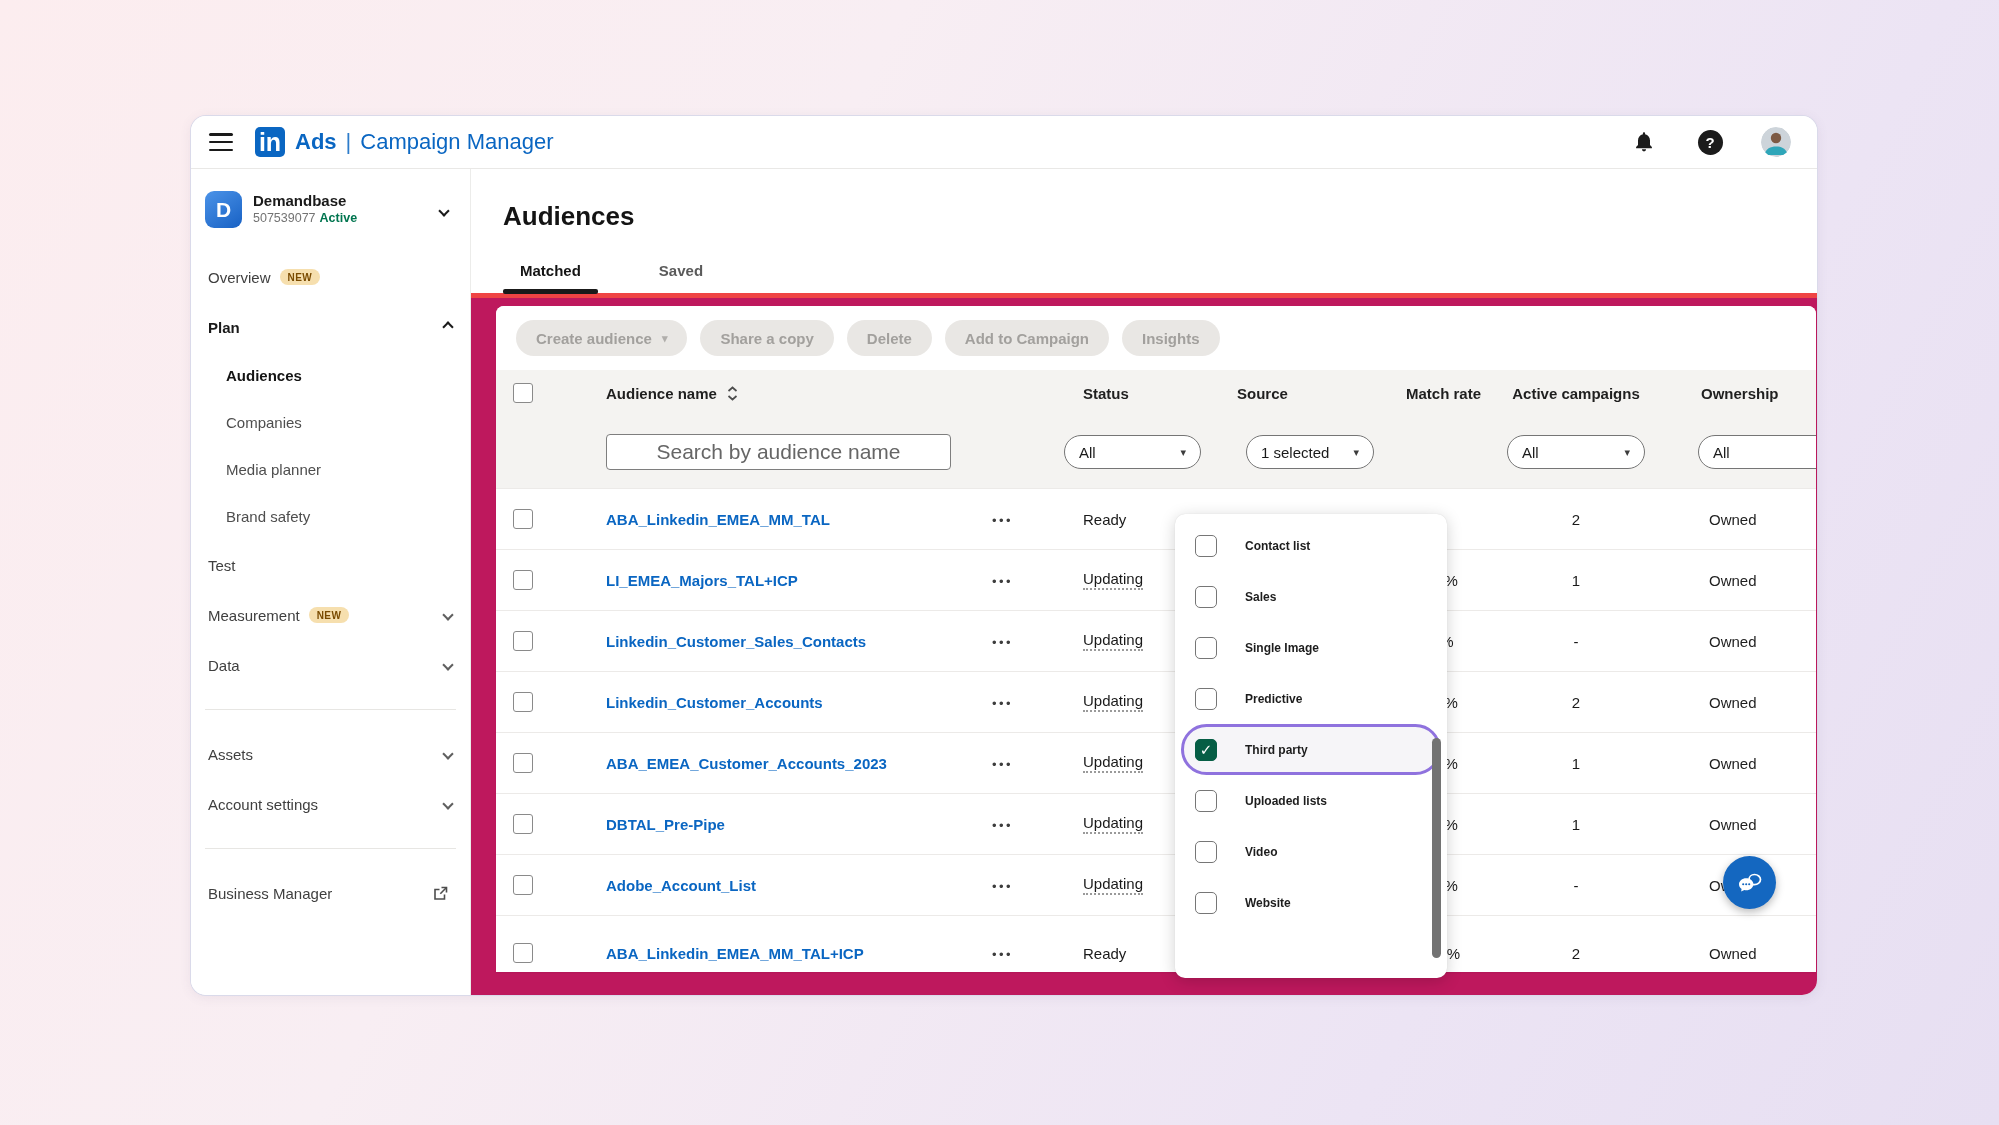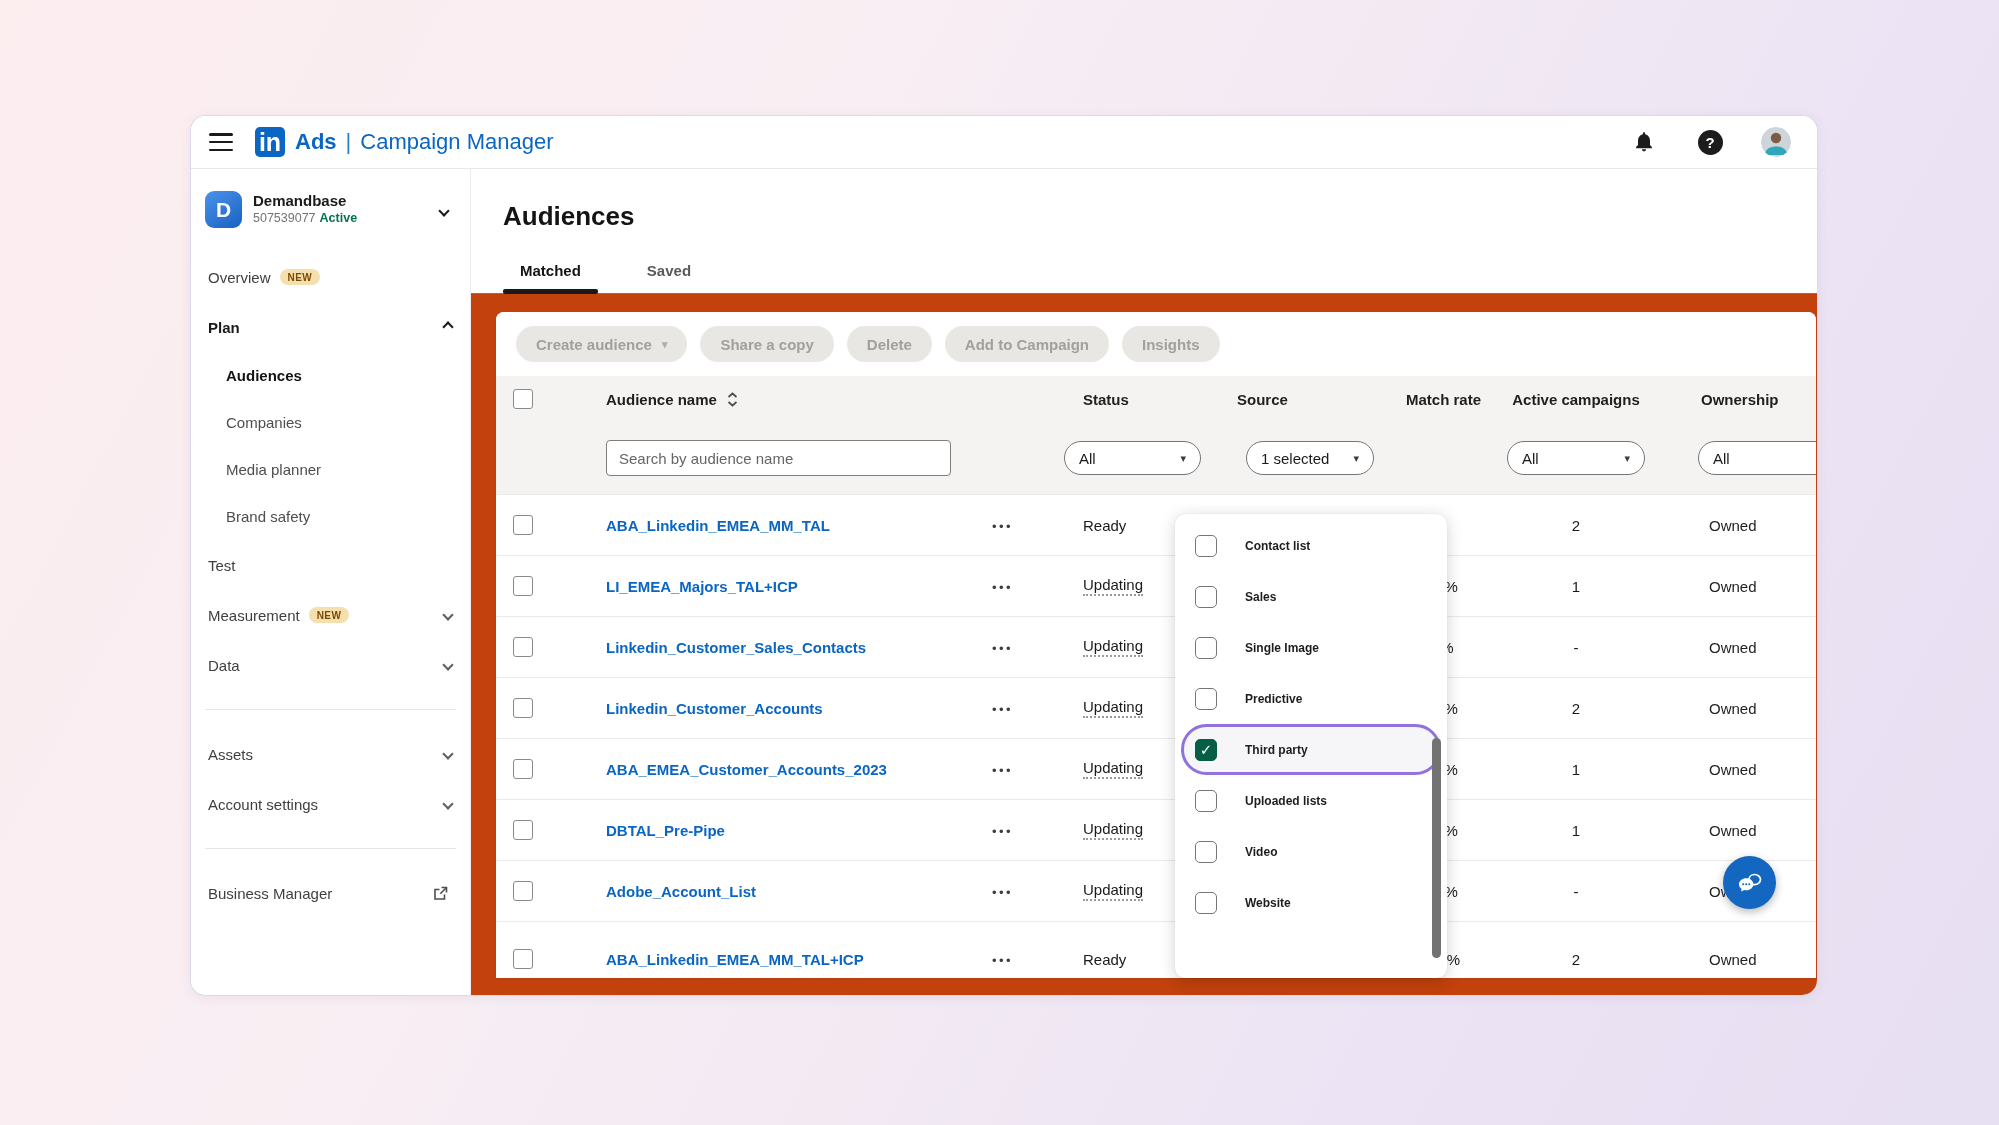--- a/index.html
+++ b/index.html
@@ -47,40 +47,40 @@
   .nav-item.bold { font-weight:700; color:#1a1a1a; }
   .nav-item .spacer { flex:1; }
   .nav-sub { display:flex; align-items:center; height:47px; padding-left:35px; font-size:15px; color:#4e4e4e; cursor:pointer; }
   .nav-sub.active { font-weight:700; color:#141414; }
   .badge-new { background:#f6dfae; color:#7a4b00; font-size:10px; font-weight:700; letter-spacing:.4px; border-radius:9px; padding:3px 8px 2px; margin-left:9px; }
   .sb-divider { height:1px; background:#e7e6e3; margin:19px 14px 19px 14px; }
   .ext-ico { margin-left:auto; margin-right:4px; }
   
   .page-head { padding:32px 0 0 32px; }
   .page-title { font-size:26px; font-weight:700; color:#141414; }
-  .tabs { display:flex; gap:32px; padding-left:32px; margin-top:30px; border-bottom:1px solid #ef4444; }
+  .tabs { display:flex; gap:44px; padding-left:32px; margin-top:30px; border-bottom:5px solid #ef4444; }
   .tab { position:relative; padding:0 17px 14px; font-size:15px; color:#5a5a5a; font-weight:600; cursor:pointer; }
   .tab.active { color:#141414; font-weight:700; }
   .tab.active::after { content:""; position:absolute; left:0; right:0; bottom:-1px; height:5px; background:#1a1a1a; border-radius:2px; }
-  .content { flex:1; background:#c2410c; padding:18px 0 0 25px; position:relative; }
+  .content { flex:1; background:#be185d; padding:8px 0 0 25px; position:relative; }
   
   .card { width:1320px; height:666px; background:#fff; border-radius:8px 8px 0 0; box-shadow:0 1px 2px rgba(0,0,0,.06); overflow:hidden; }
   .toolbar { height:64px; display:flex; align-items:center; gap:13px; padding:0 20px; background:#fff; }
   .pill-btn { height:36px; border-radius:18px; background:#e9e7e4; color:#a2a09d; font-weight:600; font-size:15px; display:flex; align-items:center; gap:10px; padding:0 20px; cursor:default; border:none; }
   .pill-btn .caret { color:#b0aeab; font-size:11px; }
   .tgrid { display:grid; grid-template-columns:56px 440px 64px 150px 180px 105px 170px 1fr; align-items:center; }
   .thead { background:#f4f3f1; height:46px; font-weight:700; font-size:15px; color:#1f1f1f; }
   .th-name { padding-left:54px; display:flex; align-items:center; gap:10px; }
   .th-status { padding-left:27px; }
   .th-source { padding-left:31px; }
   .th-match { text-align:right; padding-right:10px; }
   .th-camp { text-align:center; }
   .th-own { padding-left:40px; }
   .tfilter { background:#f4f3f1; height:72px; }
-  .search-input { width:345px; height:36px; margin-left:54px; border:1px solid #7e7e7e; border-radius:4px; padding:0 12px; font-size:15px; color:#1a1a1a; background:#fff; font-family:inherit; }
+  .search-input { width:345px; height:36px; margin-left:54px; border:1px solid #7e7e7e; border-radius:4px; padding:0 12px; font-size:21px; color:#1a1a1a; background:#fff; font-family:inherit;text-align:center; }
   .search-input::placeholder { color:#666; }
   .filter-pill { height:34px; border:1.4px solid #757575; border-radius:17px; background:#fff; display:flex; align-items:center; justify-content:space-between; padding:0 14px; font-size:15px; color:#1a1a1a; cursor:pointer; }
   .filter-pill .caret { font-size:11px; color:#3c3c3c; }
   .fp-status { width:137px; margin-left:8px; }
   .fp-source { width:128px; margin-left:40px; }
   .fp-camp  { width:138px; margin:0 auto; }
   .fp-own   { width:170px; margin-left:37px; }
   .trow { height:61px; border-top:1px solid #eceae8; background:#fff; }
   .trow.last { height:75px; }
   .cb { width:20px; height:20px; border:1.5px solid #8a8a8a; border-radius:3px; background:#fff; margin-left:17px; display:block; cursor:pointer; }

